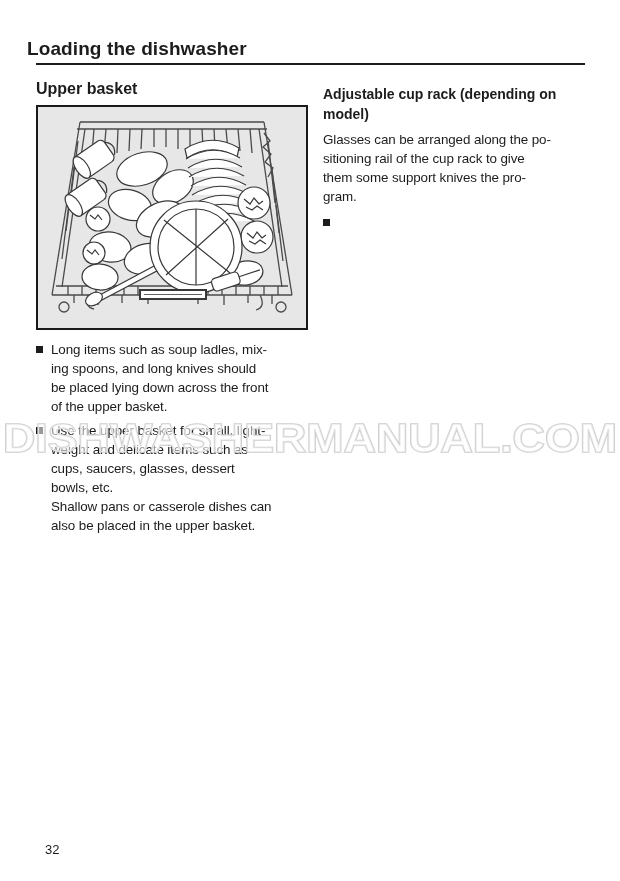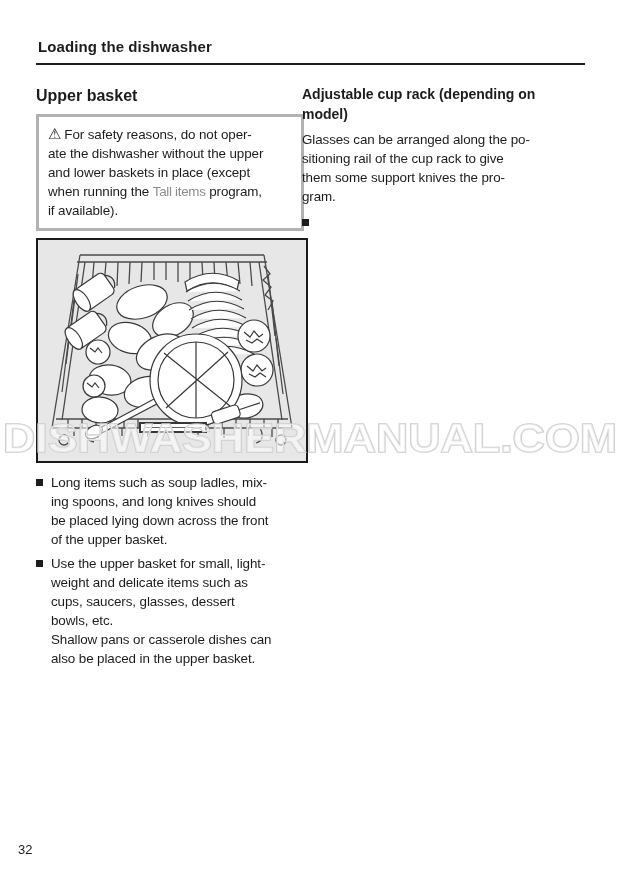--- a/index.html
+++ b/index.html
@@ -8,34 +8,34 @@
     position: relative;
     width: 620px;
     height: 881px;
     font-family: "Liberation Sans", "DejaVu Sans", sans-serif;
     color: #1c1c1c;
     overflow: hidden;
   }
 
   .page-title {
     position: absolute;
-    left: 38px; top: 38px;
-    font-size: 15px;
+    left: 27px; top: 38px;
+    font-size: 19px;
     font-weight: bold;
     letter-spacing: 0.1px;
   }
   .title-rule {
     position: absolute;
     left: 36px; top: 63px;
     width: 549px; height: 2px;
     background: #1c1c1c;
   }
 
-  .left-col { position: absolute; left: 36px; top: 87px; width: 272px; }
-  .right-col { position: absolute; left: 302px; top: 84px; width: 292px; }
+  .left-col { position: absolute; left: 36px; top: 80px; width: 272px; }
+  .right-col { position: absolute; left: 323px; top: 84px; width: 292px; }
 
   .section-heading {
     font-size: 16px;
     font-weight: bold;
   }
   .sub-heading {
     font-size: 14px;
     line-height: 20px;
     font-weight: bold;
     white-space: pre-line;
@@ -93,38 +93,33 @@
 
   .watermark {
     position: absolute;
     left: 0; top: 418px;
     z-index: 5;
     pointer-events: none;
   }
 
   .page-number {
     position: absolute;
-    left: 18px; top: 842px;
+    left: 45px; top: 842px;
     font-size: 13px;
   }
 </style>
 </head>
 <body>
 
 <h1 class="page-title">Loading the dishwasher</h1>
 <div class="title-rule"></div>
 
 <div class="left-col">
   <h2 class="section-heading">Upper basket</h2>
 
-  <div class="warning-box body-text"><span class="warning-icon">⚠</span><span>For safety reasons, do not oper-
-ate the dishwasher without the upper
-and lower baskets in place (except
-when running the </span><span class="program-name">Tall items</span><span> program,
-if available).</span></div>
 
   <div class="figure">
     <svg viewBox="0 0 268 221">
       <rect x="0" y="0" width="268" height="221" fill="#e7e7e7"></rect>
 
       <g stroke="#4a4a4a" fill="none" stroke-width="1.3">
         <path d="M42 15 H226"></path>
         <path d="M39 22 H229"></path>
         <path d="M42 15 L14 188"></path>
         <path d="M226 15 L254 188"></path>

